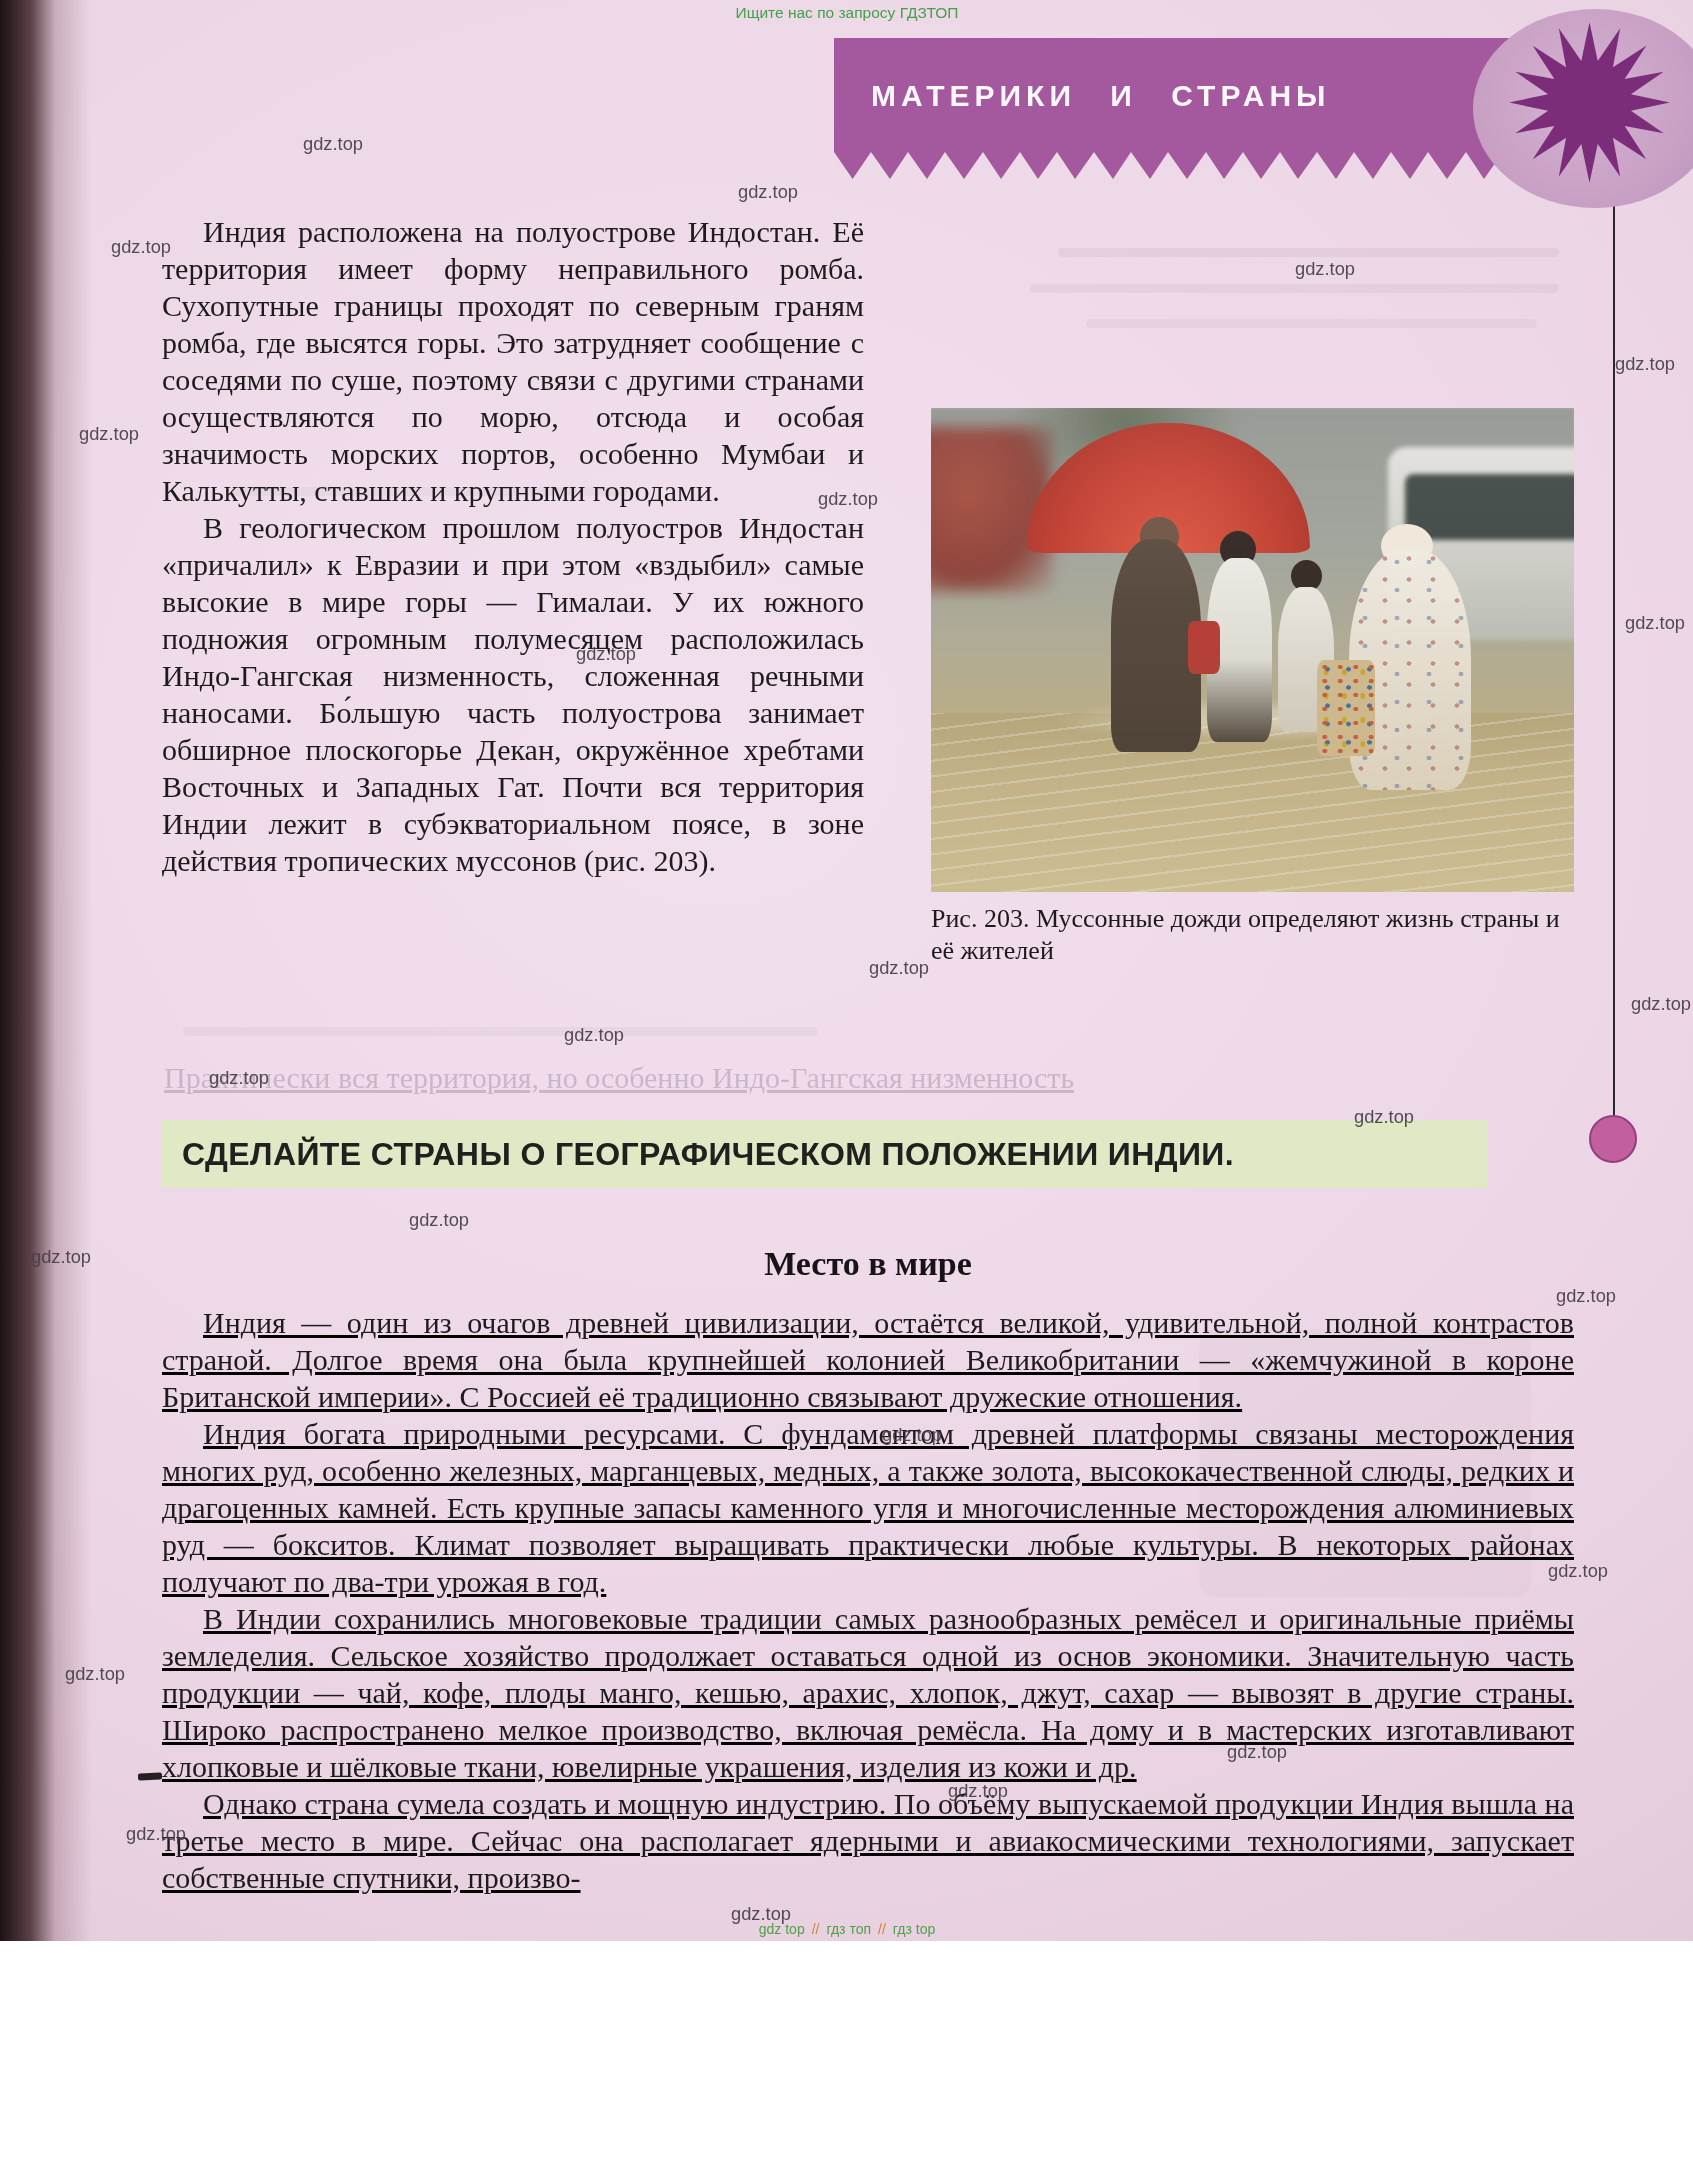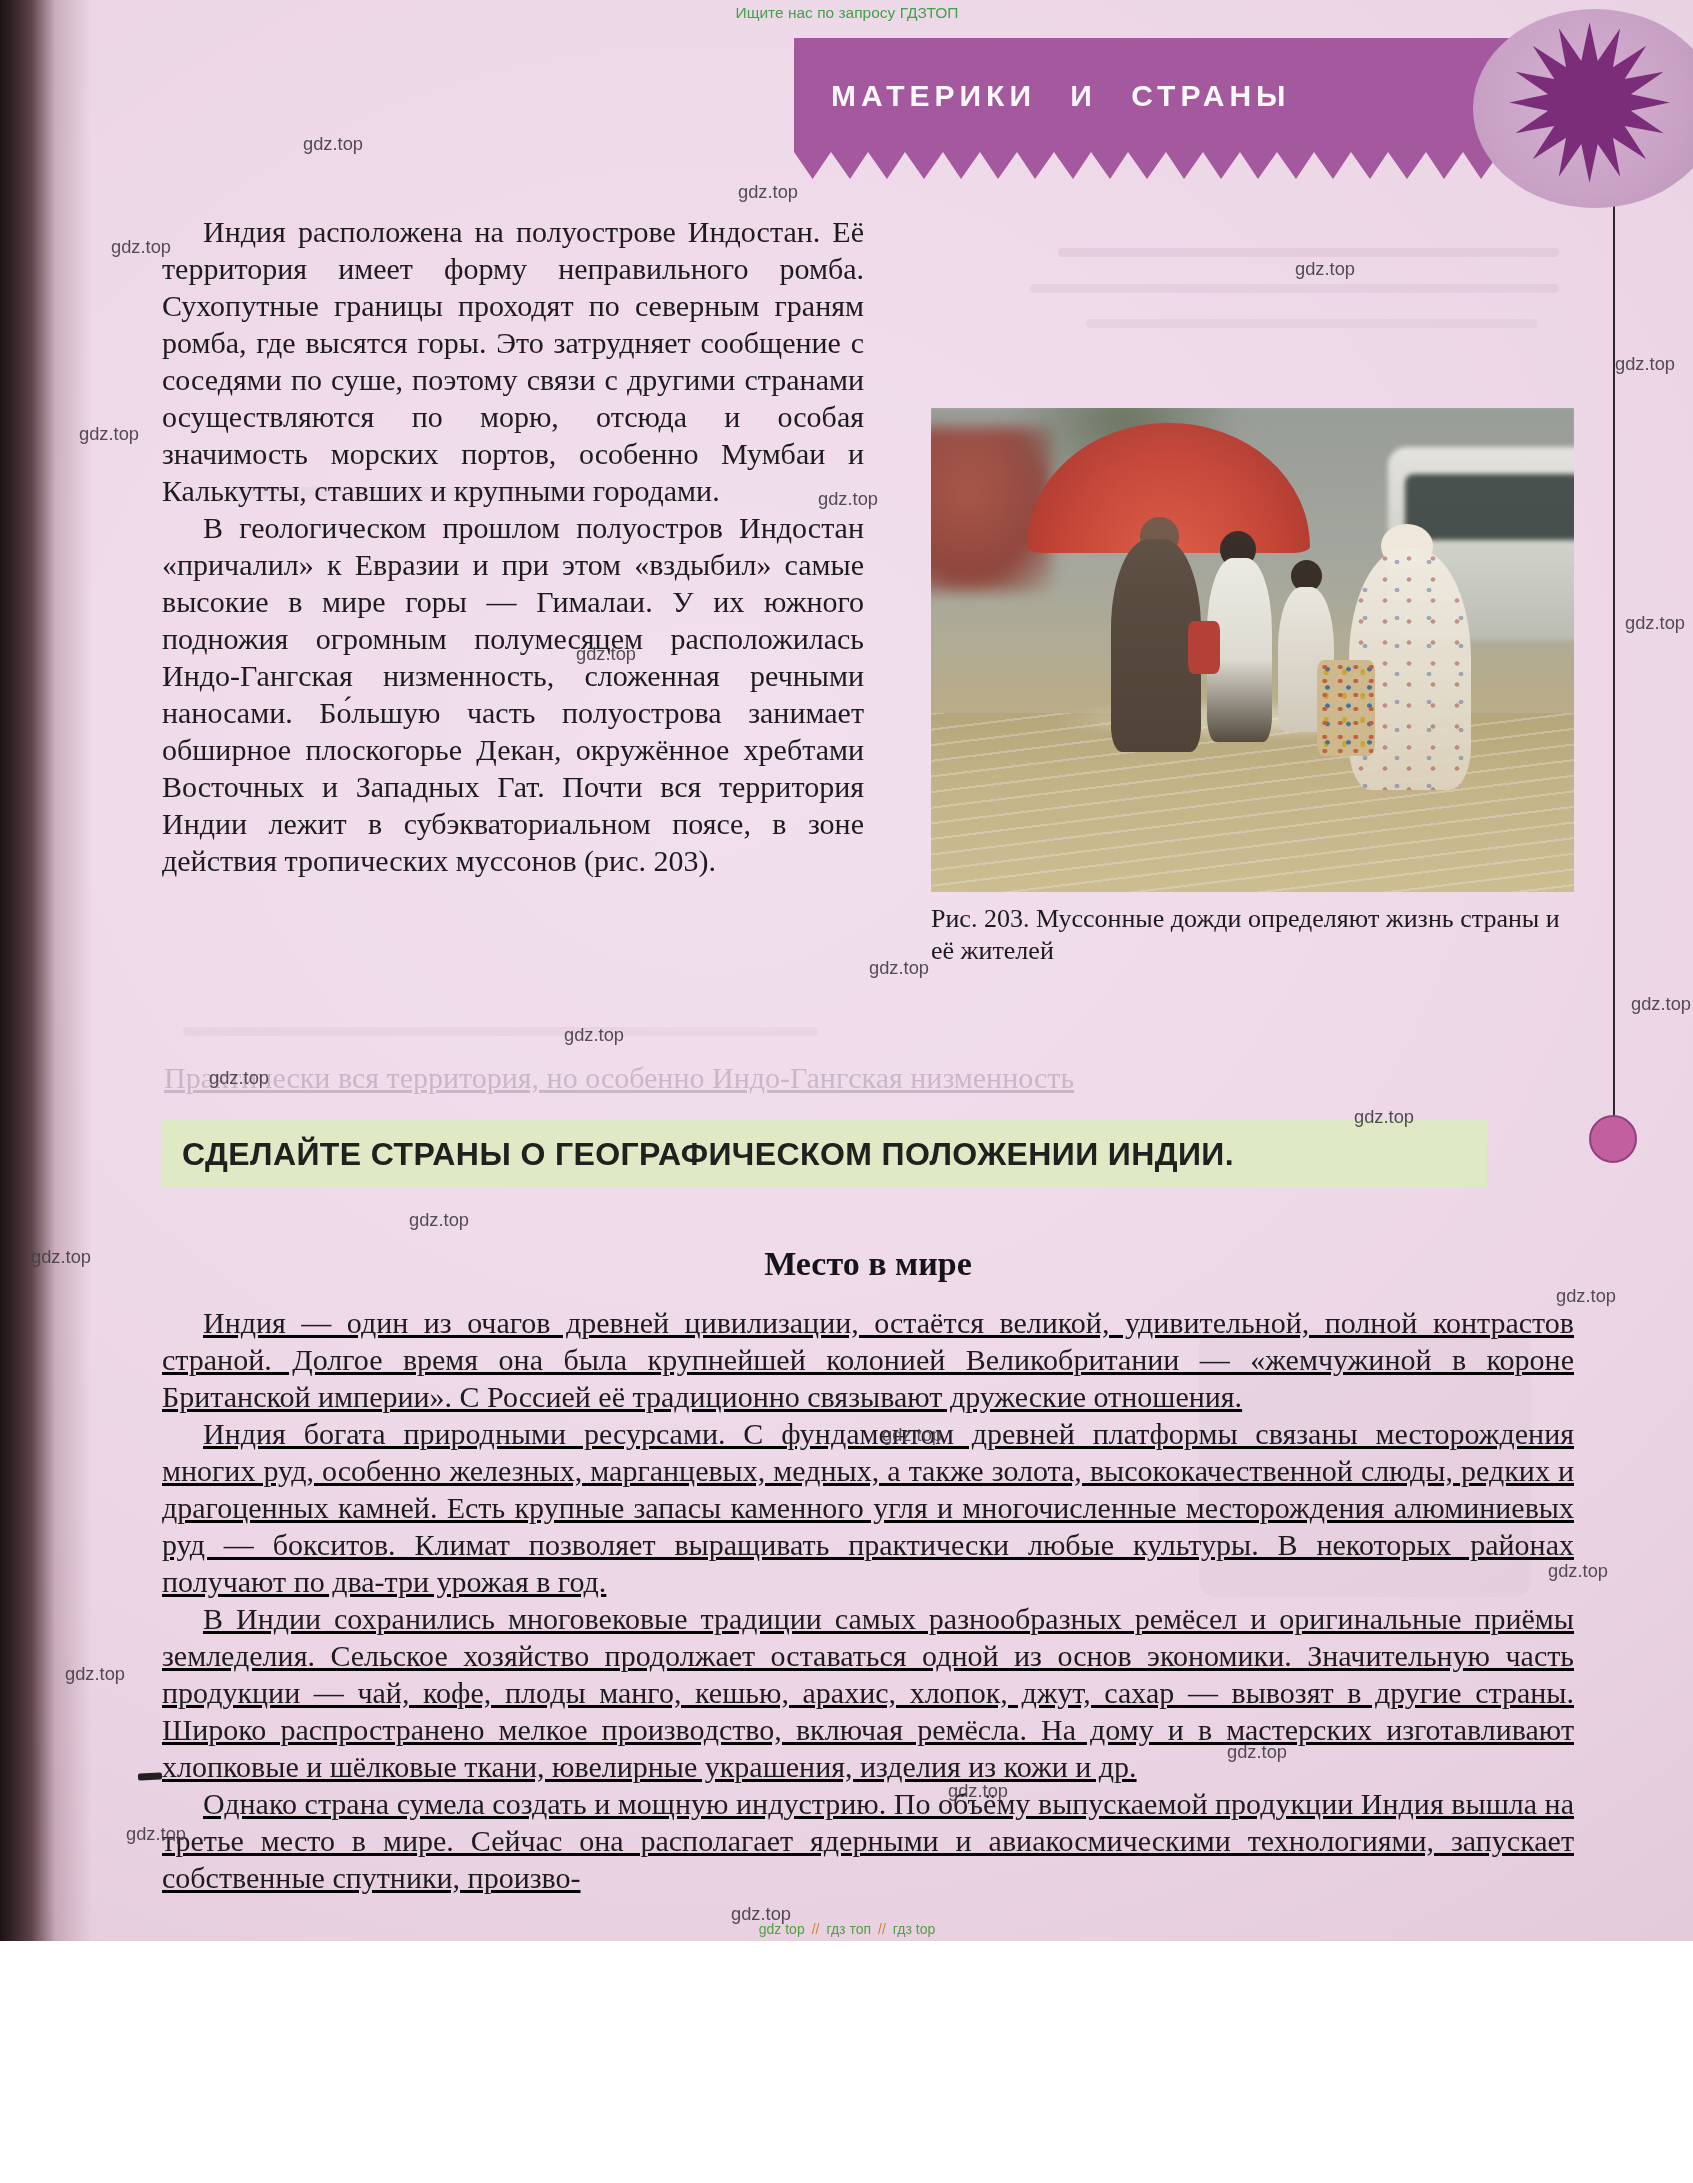--- a/index.html
+++ b/index.html
@@ -3,21 +3,21 @@
 <meta charset="utf-8">
 <style>
   html,body{margin:0;padding:0;}
   body{width:1694px;height:2183px;font-family:"Liberation Serif",serif;}
   .page{position:relative;width:1694px;height:1941px;overflow:hidden;
         background:radial-gradient(115% 90% at 42% 38%, #f2e0ee 0%, var(--page_bg,#ecd6e5) 55%, #dfc5d7 100%);}
   
   .spine{position:absolute;left:0;top:0;bottom:0;width:92px;z-index:6;pointer-events:none;
          background:linear-gradient(90deg,#1c1214 0%,#312125 12%,#5d4349 34%,rgba(150,110,125,.40) 60%,rgba(236,214,229,0) 100%);}
   
-  .band{position:absolute;left:794px;top:38px;width:780px;height:141px;background:var(--band,#a4589e);z-index:3;}
+  .band{position:absolute;left:834px;top:38px;width:780px;height:141px;background:var(--band,#a4589e);z-index:3;}
   .band-label{position:absolute;left:37px;top:41px;font:bold 30px "Liberation Sans",sans-serif;
               color:#fdf8fd;letter-spacing:5px;word-spacing:21px;white-space:nowrap;}
   .blob{position:absolute;left:1473px;top:8.5px;width:244px;height:199px;border-radius:50%;z-index:4;
         background:radial-gradient(circle at 45% 45%, #d4b2d2 0%, var(--blob,#c9a2c6) 55%, #bb92b9 100%);}
   .star{position:absolute;left:1505px;top:18.3px;width:169px;height:169px;z-index:5;}
   #star-poly{fill:var(--star,#7b2d79);}
   .vline{position:absolute;left:1613px;top:176px;width:2.1px;height:944px;background:#2d2530;z-index:2;}
   .vdot{position:absolute;left:1589px;top:1115px;width:48px;height:48px;border-radius:50%;box-sizing:border-box;
         background:var(--accent_circle,#c25f9f);border:2.8px solid #933f7f;z-index:3;}
   

